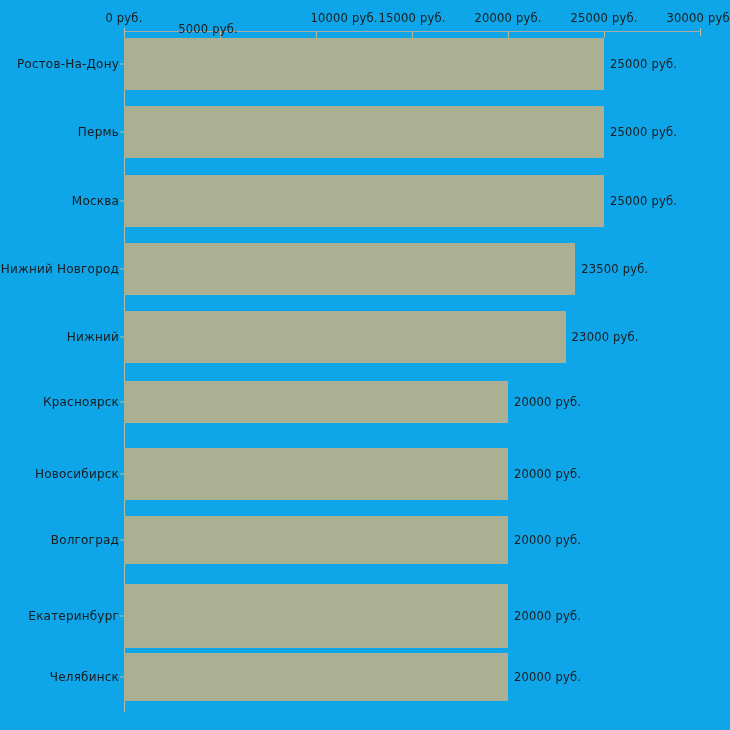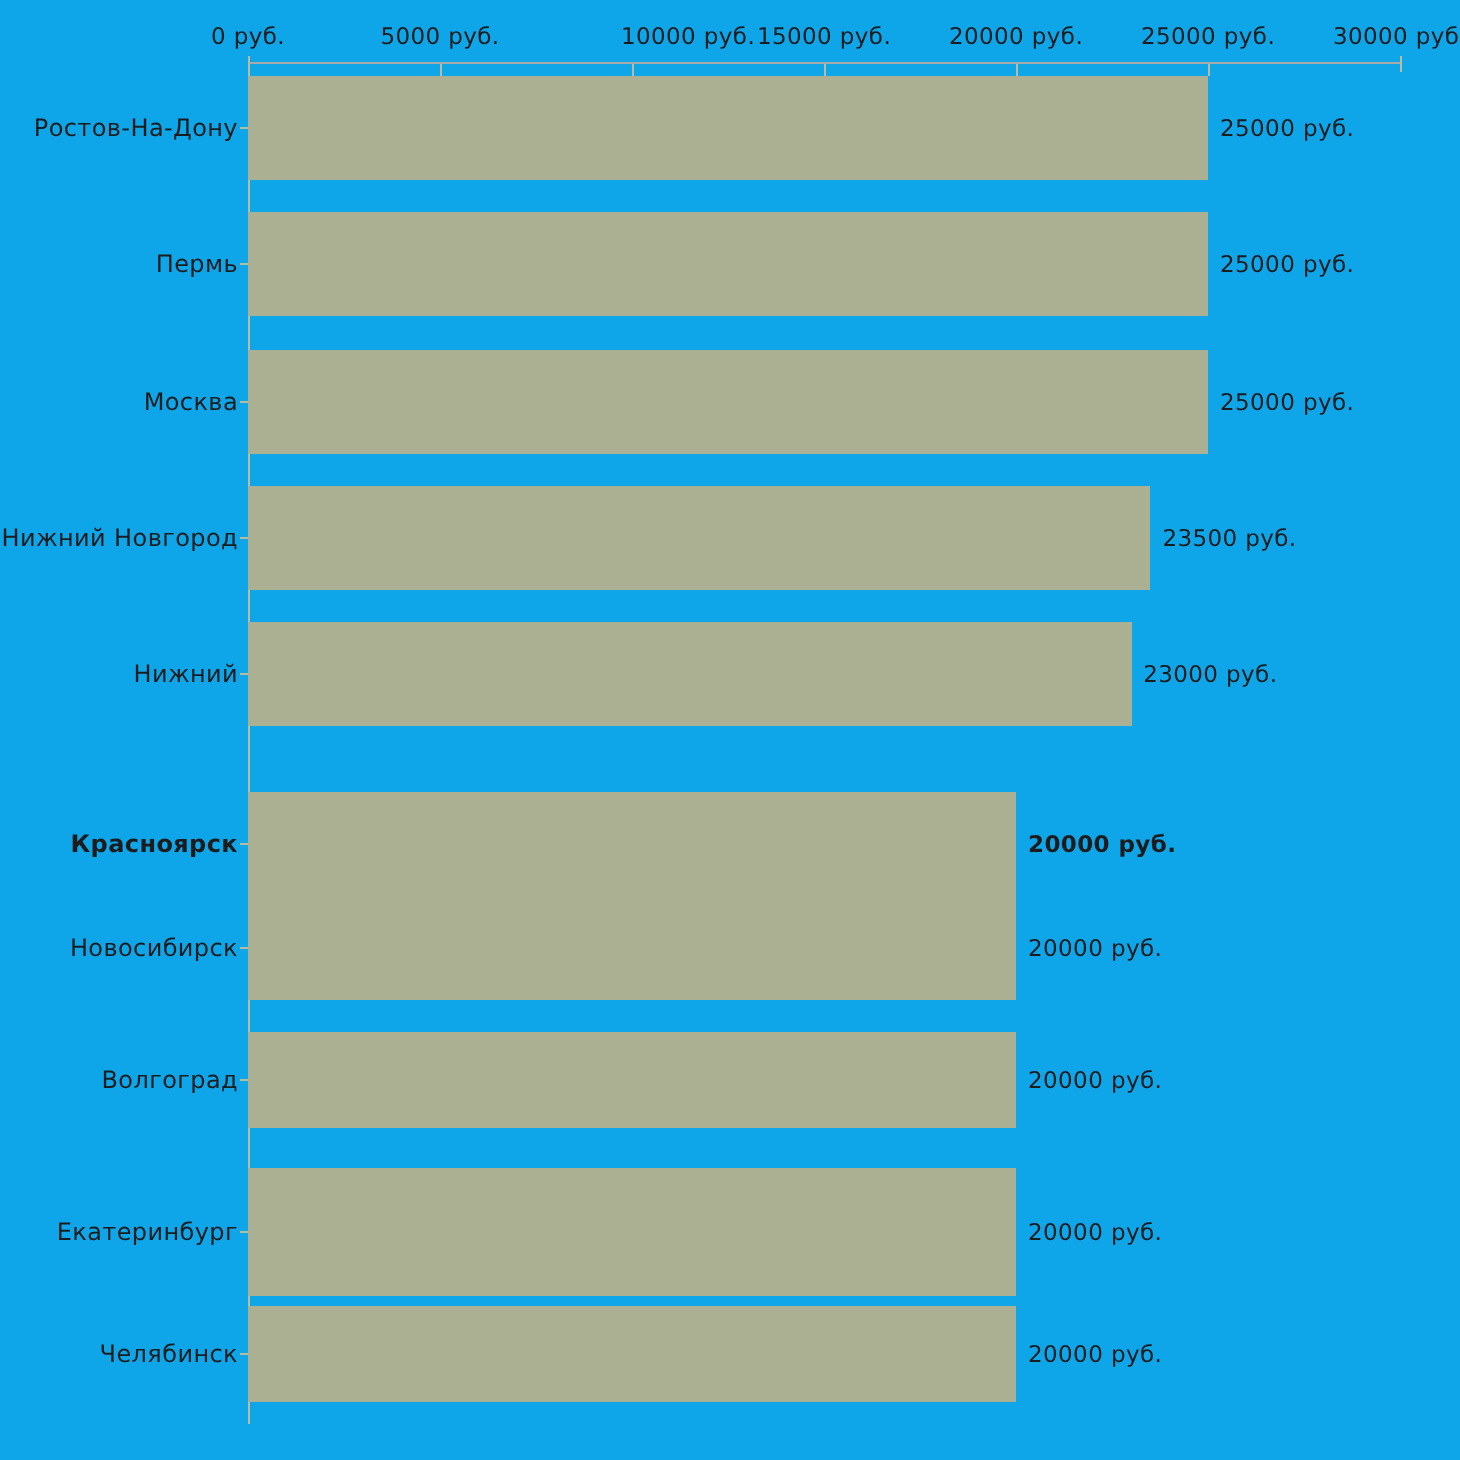--- a/index.html
+++ b/index.html
@@ -123,21 +123,21 @@
 <body>
 
 <div id="chart-root">
 
   <div class="axis-top">
     <div class="axis-line"></div>
     <div id="x-ticks">
         <div class="axis-tick end-cap" style="left: 124px;"></div>
         <div class="axis-tick-label" style="left: 124px;">0 руб.</div>
         <div class="axis-tick" style="left: 220px;"></div>
-        <div class="axis-tick-label" style="left: 220px;">5000 руб.</div>
+        <div class="axis-tick-label" style="left: 208px; margin-top: 11px;">5000 руб.</div>
         <div class="axis-tick" style="left: 316px;"></div>
         <div class="axis-tick-label" style="left: 316px; margin-left: 28px;">10000 руб.</div>
         <div class="axis-tick" style="left: 412px;"></div>
         <div class="axis-tick-label" style="left: 412px;">15000 руб.</div>
         <div class="axis-tick" style="left: 508px;"></div>
         <div class="axis-tick-label" style="left: 508px;">20000 руб.</div>
         <div class="axis-tick" style="left: 604px;"></div>
         <div class="axis-tick-label" style="left: 604px;">25000 руб.</div>
         <div class="axis-tick end-cap" style="left: 700px;"></div>
         <div class="axis-tick-label" style="left: 700px;">30000 руб.</div>
@@ -170,21 +170,21 @@
           <div class="cat-tick" style="left: 120px;"></div>
           <div class="bar" style="width: 451.2px; background: rgb(172, 176, 147);"></div>
           <div class="value-label" style="left: 581.2px;">23500 руб.</div>
         </div>
         <div class="bar-row" style="top: 311.2px; height: 52px;">
           <div class="cat-label">Нижний</div>
           <div class="cat-tick" style="left: 120px;"></div>
           <div class="bar" style="width: 441.6px; background: rgb(172, 176, 147);"></div>
           <div class="value-label" style="left: 571.6px;">23000 руб.</div>
         </div>
-        <div class="bar-row" style="top: 396px; height: 52px; font-weight: bold;">
+        <div class="bar-row" style="top: 381px; height: 42px;">
           <div class="cat-label">Красноярск</div>
           <div class="cat-tick" style="left: 120px;"></div>
           <div class="bar" style="width: 384px; background: rgb(172, 176, 147);"></div>
           <div class="value-label" style="left: 514px;">20000 руб.</div>
         </div>
         <div class="bar-row" style="top: 447.8px; height: 52px;">
           <div class="cat-label">Новосибирск</div>
           <div class="cat-tick" style="left: 120px;"></div>
           <div class="bar" style="width: 384px; background: rgb(172, 176, 147);"></div>
           <div class="value-label" style="left: 514px;">20000 руб.</div>

